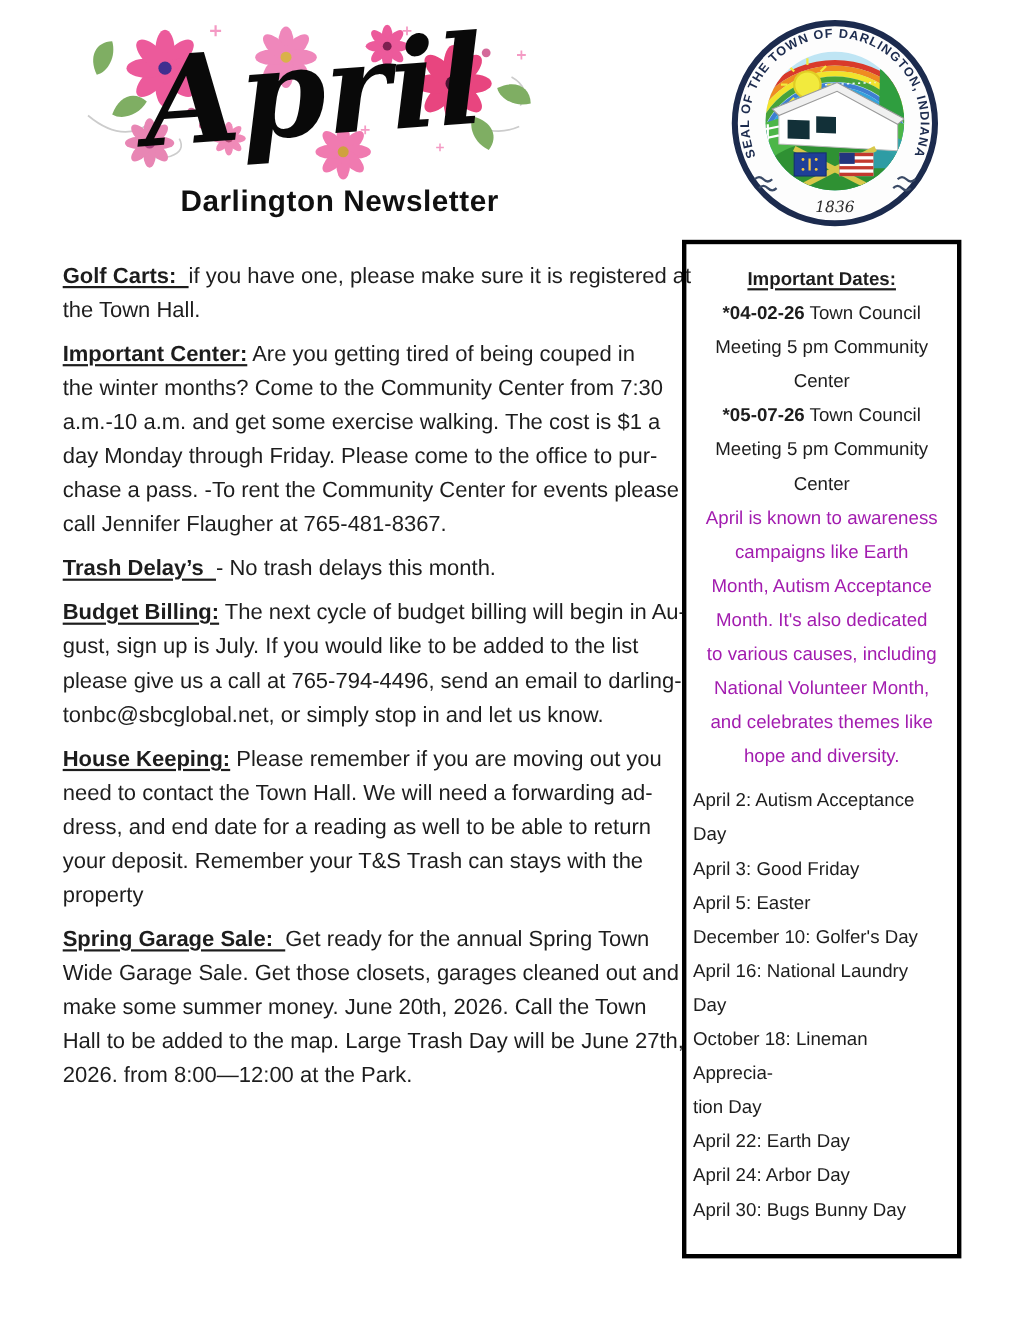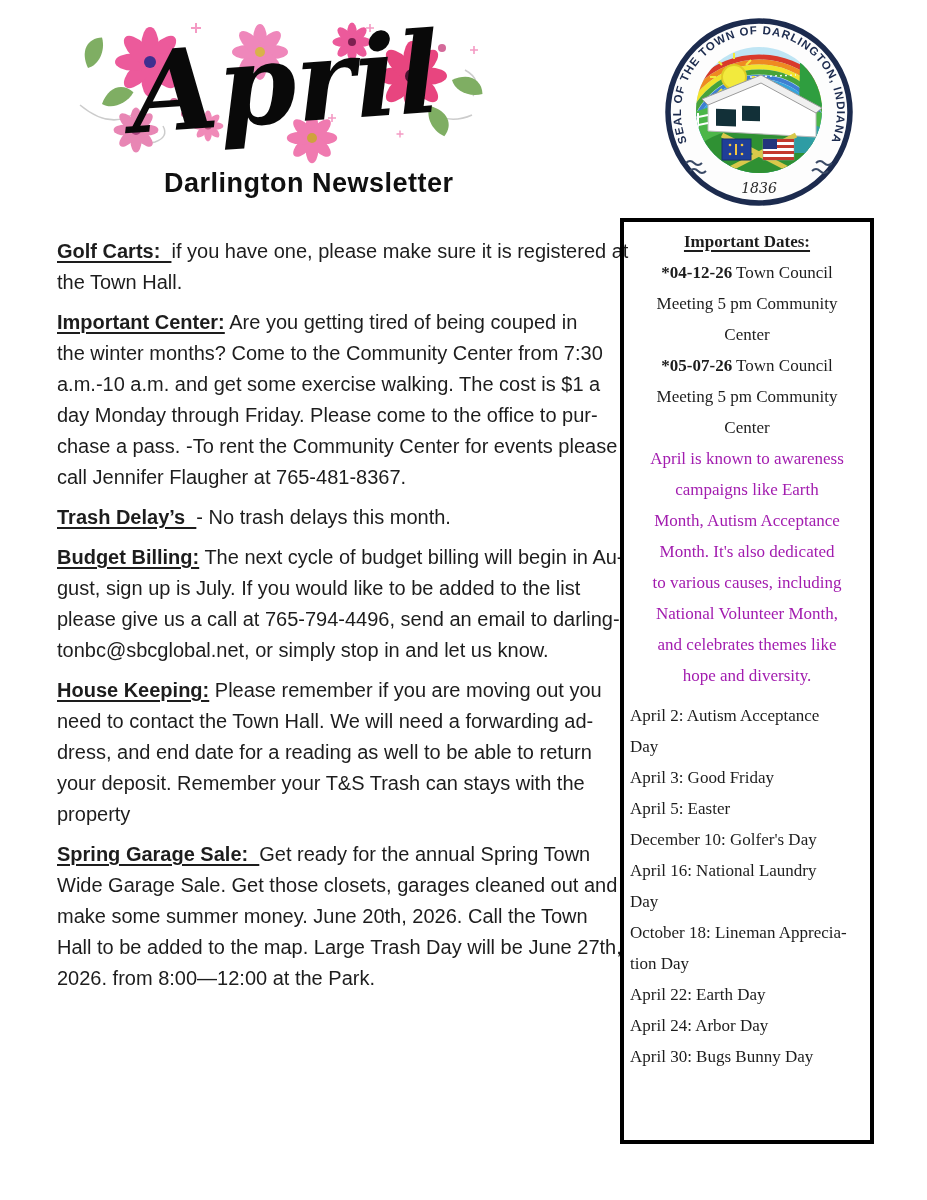--- a/index.html
+++ b/index.html
@@ -15,22 +15,22 @@
   }
   .seal { position:absolute; left:664px; top:16px; width:190px; height:192px; }
   
   .left-col { position:absolute; left:57px; top:236px; width:588px; }
   .para { margin:0 0 9px 0; font-size:20px; line-height:31px; }
   .para .head { font-weight:bold; text-decoration:underline; text-decoration-thickness:2px; text-underline-offset:3px; }
   .body-text { white-space:pre-line; }
   
   .dates-box {
     position:absolute; left:620px; top:218px; width:254px; height:926px;
-    box-sizing:border-box; border:4px solid #000; padding:4px 6px;
-    font-size:17px; line-height:31px;font-family:Liberation Serif, serif;
+    box-sizing:border-box; border:4px solid #000; padding:16px 6px;
+    font-size:17px; line-height:31px;
   }
   .box-title { text-align:center; font-weight:bold; text-decoration:underline; text-decoration-thickness:2px; text-underline-offset:3px; }
   .meeting { text-align:center; white-space:pre-line; }
   .meeting .mdate { font-weight:bold; }
   .note { text-align:center; white-space:pre-line; color:#a21caf; }
   .days { margin-top:9px; }
   .day { white-space:pre-line; }
 </style>
 </head>
 <body>
@@ -229,21 +229,21 @@
 property</span></p>
     <p class="para"><span class="head">Spring Garage Sale: &nbsp;</span><span class="body-text">Get ready for the annual Spring Town
 Wide Garage Sale.  Get those closets, garages cleaned out and
 make some summer money.  June 20th, 2026.  Call the Town
 Hall to be added to the map. Large Trash Day will be June 27th,
 2026. from 8:00—12:00 at the Park.</span></p>
   </main>
 
   <aside class="dates-box">
     <div class="box-title">Important Dates:</div>
-    <div class="meeting"><span class="mdate">*04-12-26</span><span> Town Council
+    <div class="meeting"><span class="mdate">*04-02-26</span><span> Town Council
 Meeting 5 pm Community
 Center</span></div>
     <div class="meeting"><span class="mdate">*05-07-26</span><span> Town Council
 Meeting 5 pm Community
 Center</span></div>
     <div class="note">April is known to awareness
 campaigns like Earth
 Month, Autism Acceptance
 Month. It's also dedicated
 to various causes, including

